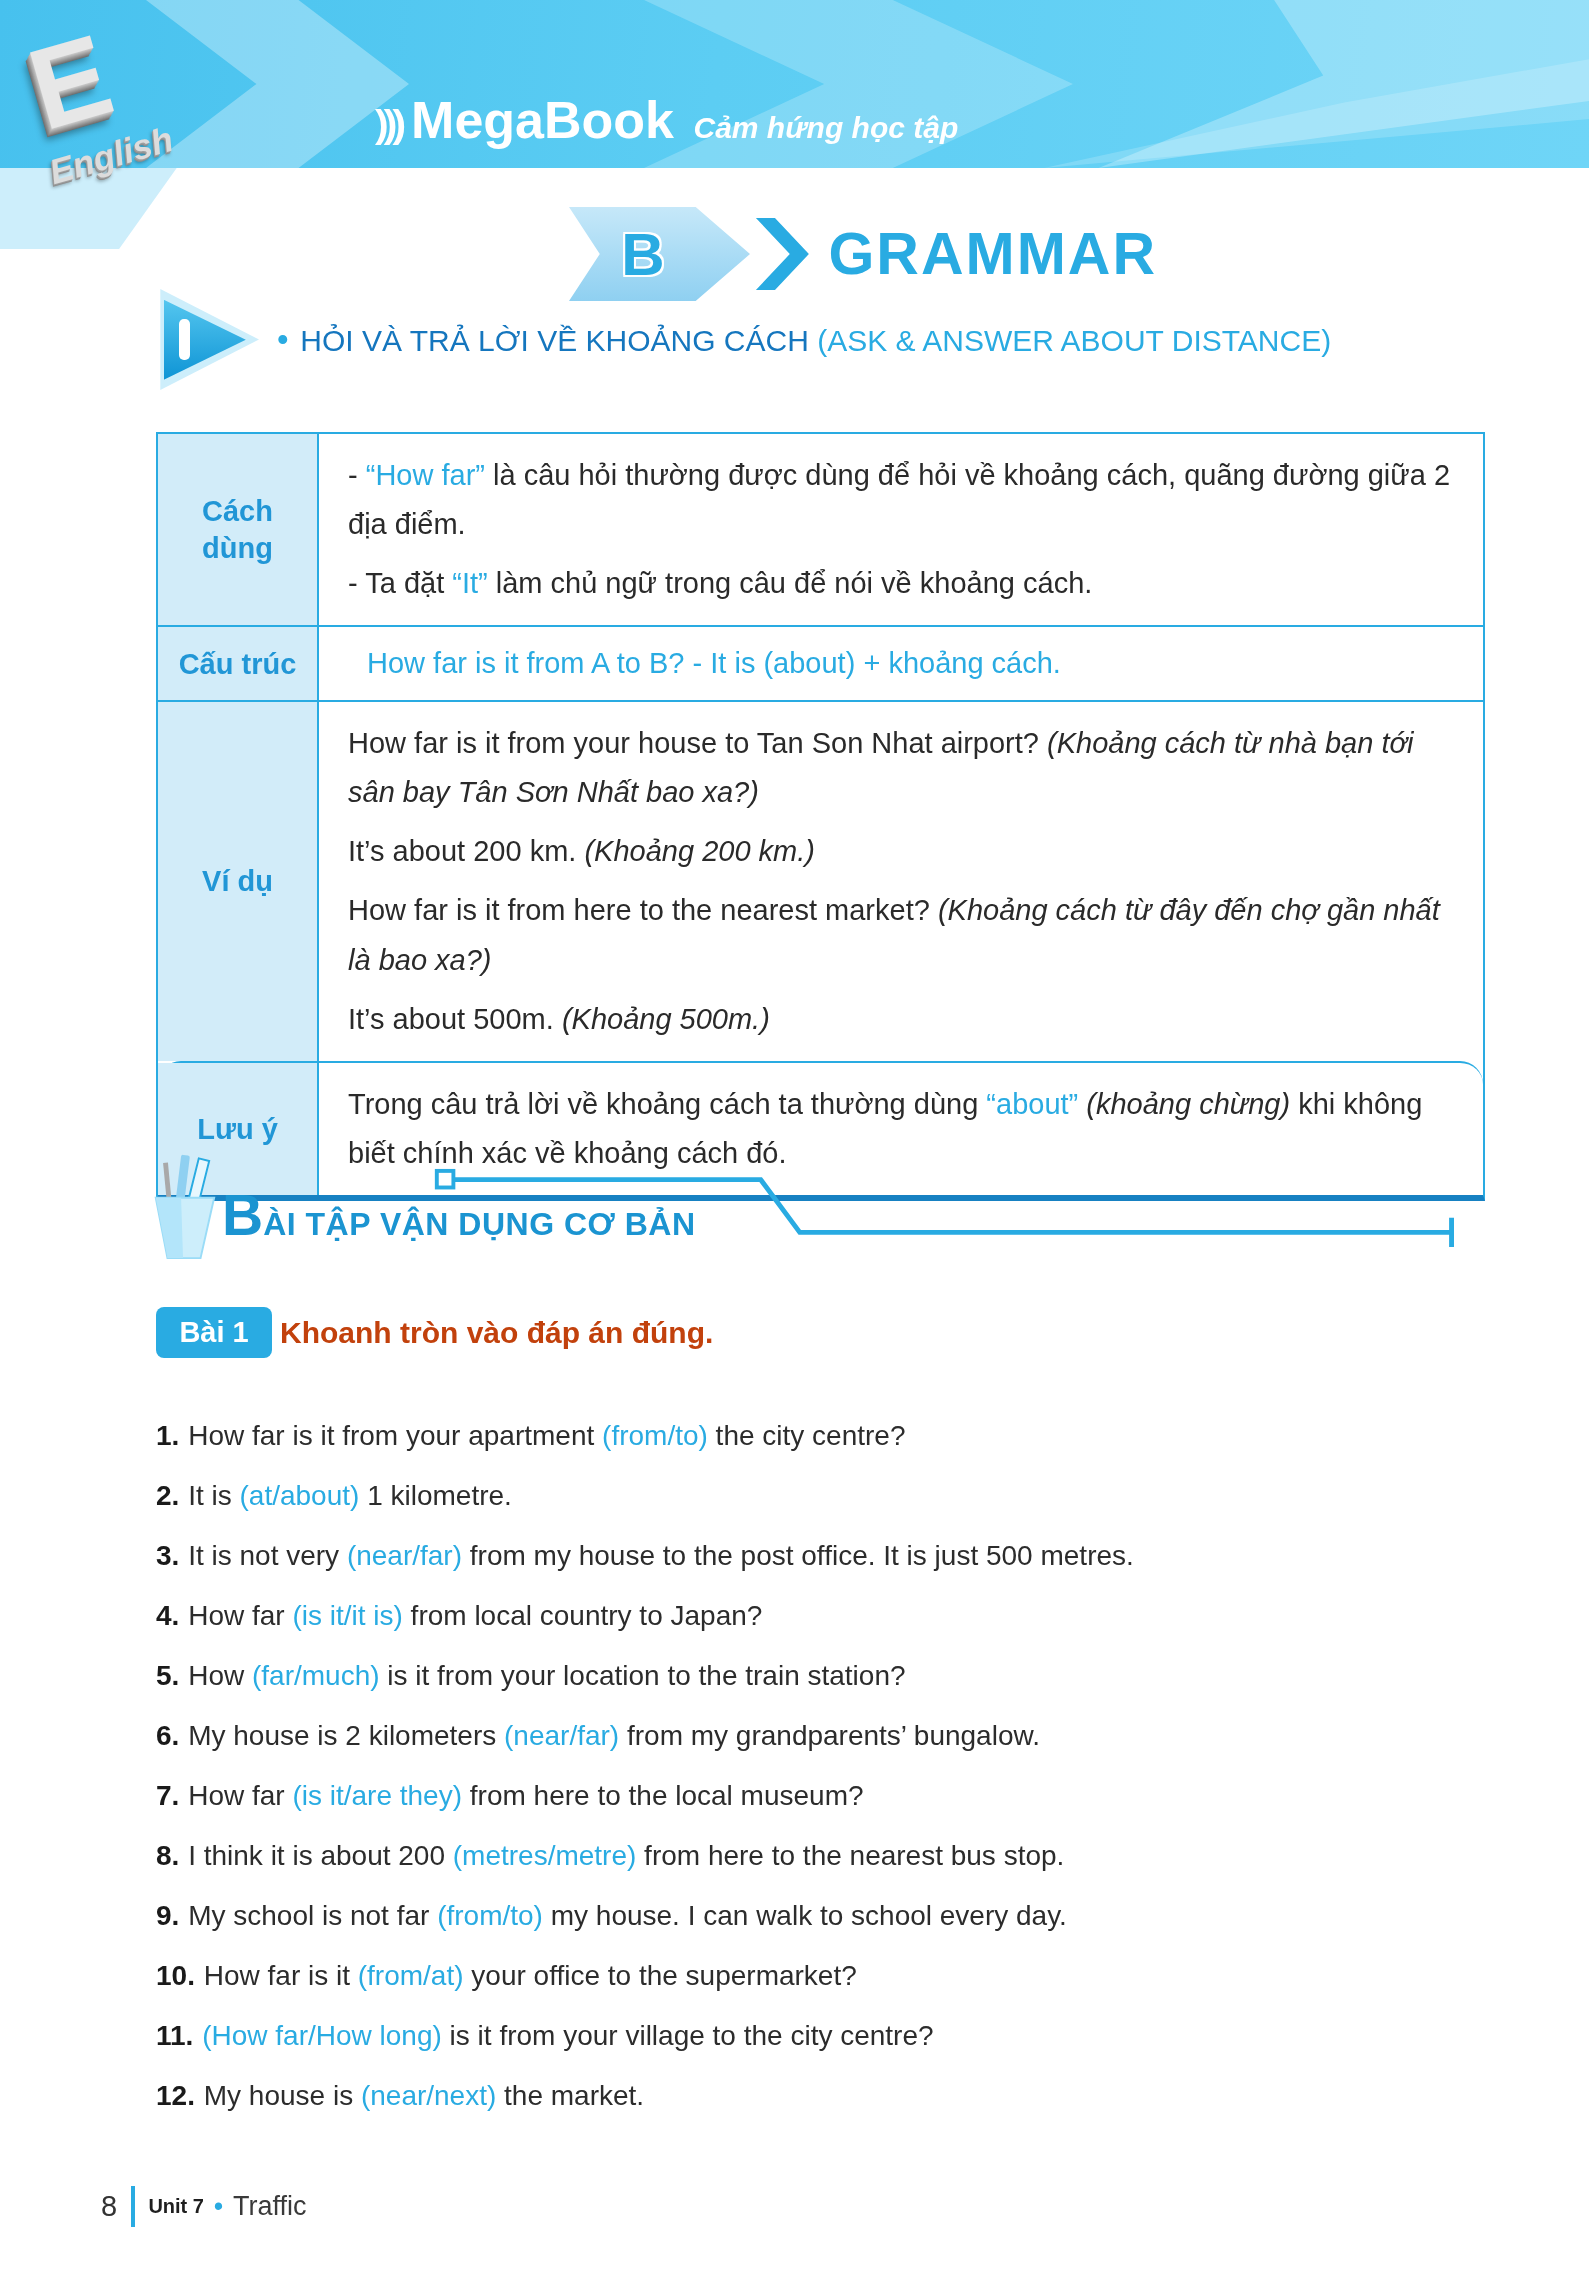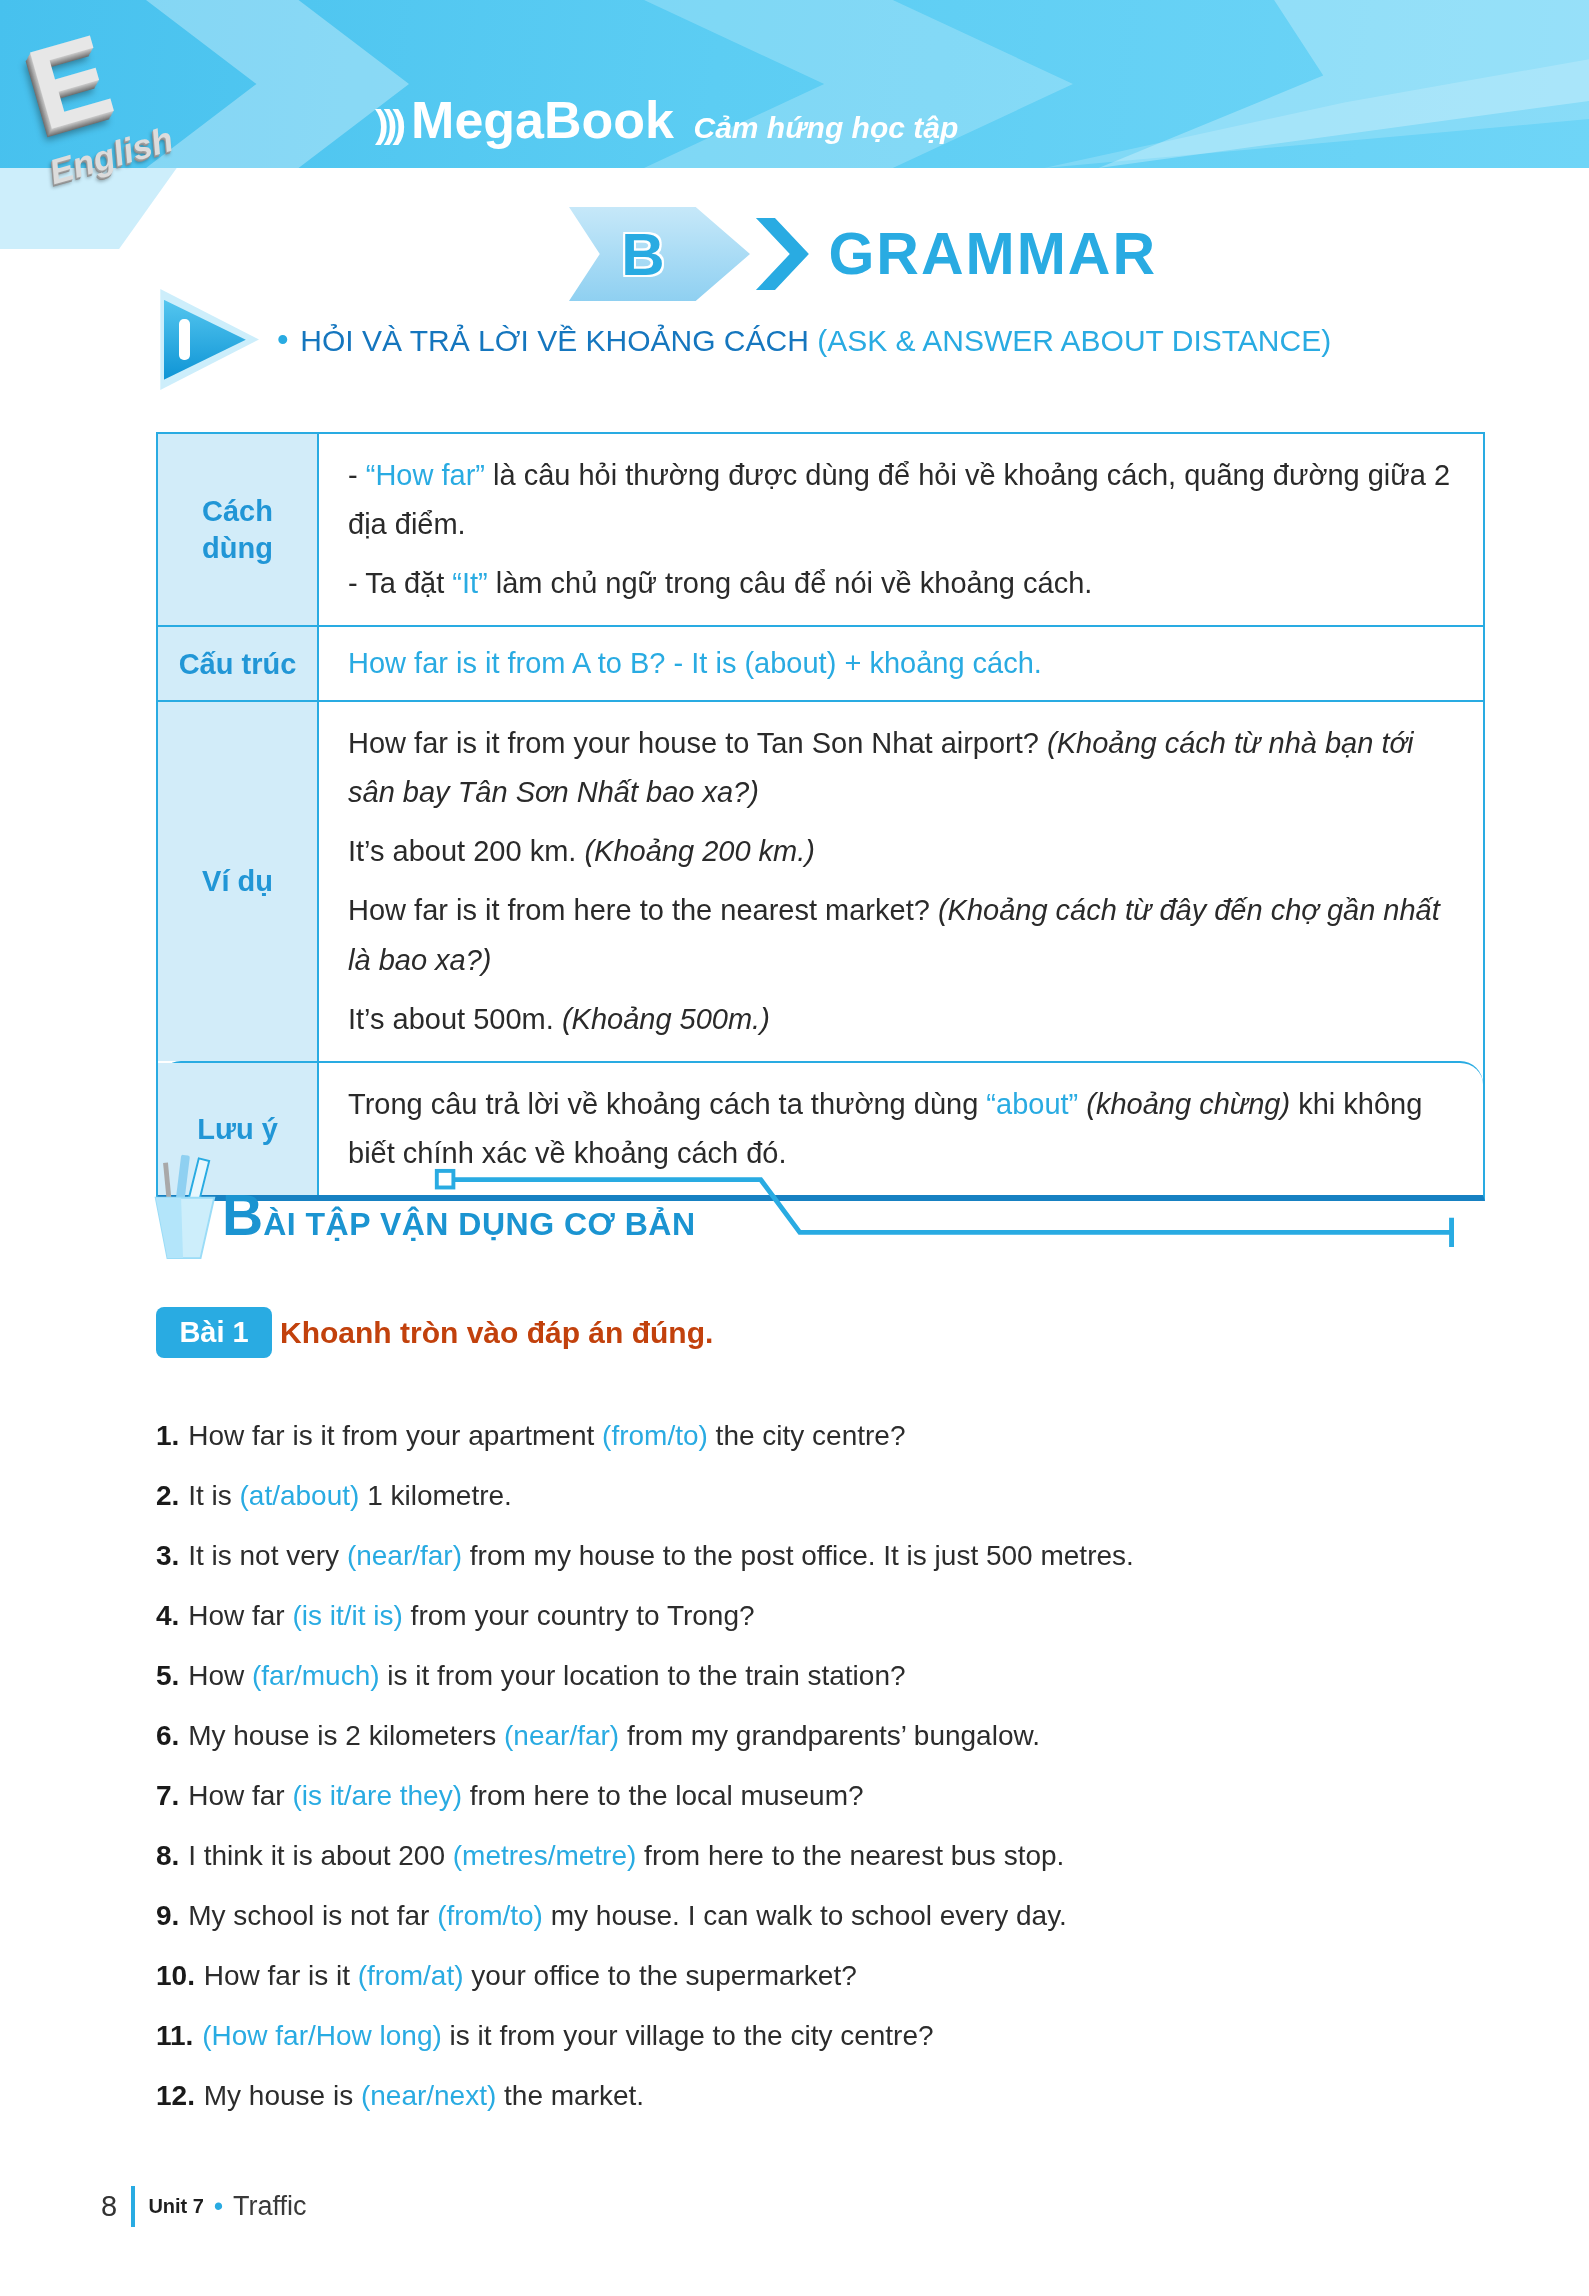--- a/index.html
+++ b/index.html
@@ -62,21 +62,21 @@
           border:2.9px solid #29abe2;border-bottom:6.8px solid #1781c2;}
   .grow{display:flex;border-top:2.9px solid #29abe2;}
   .grow:first-child{border-top:none;}
   .glabel{flex:0 0 161px;width:161px;box-sizing:border-box;background:#d2ecf9;border-right:2.9px solid #29abe2;
           display:flex;align-items:center;justify-content:center;text-align:center;
           color:#2196d6;font-weight:700;font-size:29px;padding:7.8px;line-height:1.25;}
   .gcontent{flex:1;padding:7px 29px;font-size:29px;line-height:1.7;color:#2a2a2a;}
   .gcontent p{margin:9.8px 0;}
   .gcontent.tight{display:flex;align-items:center;padding:5.9px 29px;}
   .gcontent.tight p{margin:5.9px 0;}
-  .r1{min-height:156px;} .r2{min-height:57px;} .r3{min-height:324px;} .r4{min-height:109px;border-radius:23px;}
+  .r1{min-height:156px;} .r2{min-height:57px;gap:19px;} .r3{min-height:324px;} .r4{min-height:109px;border-radius:23px;}
   .blue{color:#29abe2;}
   .it{font-style:italic;}
 
   
   .stationery{position:absolute;left:146px;top:1153px;z-index:2;}
   .practice-title{position:absolute;left:222px;top:1182px;color:#1b94d1;font-weight:700;white-space:nowrap;}
   .practice-title .initial{font-size:57px;}
   .practice-title .rest{font-size:32px;letter-spacing:0.5px;}
   .deco-line{position:absolute;left:429px;top:1162px;}
 
@@ -190,21 +190,21 @@
     </svg>
   </div>
 
   <div class="badge">Bài 1</div>
   <div class="instruction">Khoanh tròn vào đáp án đúng.</div>
 
   <ol class="qlist">
     <li><span class="qnum">1.</span><span>How far is it from your apartment </span><span class="blue">(from/to)</span><span> the city centre?</span></li>
     <li><span class="qnum">2.</span><span>It is </span><span class="blue">(at/about)</span><span> 1 kilometre.</span></li>
     <li><span class="qnum">3.</span><span>It is not very </span><span class="blue">(near/far)</span><span> from my house to the post office. It is just 500 metres.</span></li>
-    <li><span class="qnum">4.</span><span>How far </span><span class="blue">(is it/it is)</span><span> from your country to Trong?</span></li>
+    <li><span class="qnum">4.</span><span>How far </span><span class="blue">(is it/it is)</span><span> from local country to Japan?</span></li>
     <li><span class="qnum">5.</span><span>How </span><span class="blue">(far/much)</span><span> is it from your location to the train station?</span></li>
     <li><span class="qnum">6.</span><span>My house is 2 kilometers </span><span class="blue">(near/far)</span><span> from my grandparents’ bungalow.</span></li>
     <li><span class="qnum">7.</span><span>How far </span><span class="blue">(is it/are they)</span><span> from here to the local museum?</span></li>
     <li><span class="qnum">8.</span><span>I think it is about 200 </span><span class="blue">(metres/metre)</span><span> from here to the nearest bus stop.</span></li>
     <li><span class="qnum">9.</span><span>My school is not far </span><span class="blue">(from/to)</span><span> my house. I can walk to school every day.</span></li>
     <li><span class="qnum">10.</span><span>How far is it </span><span class="blue">(from/at)</span><span> your office to the supermarket?</span></li>
     <li><span class="qnum">11.</span><span></span><span class="blue">(How far/How long)</span><span> is it from your village to the city centre?</span></li>
     <li><span class="qnum">12.</span><span>My house is </span><span class="blue">(near/next)</span><span> the market.</span></li>
   </ol>
 

